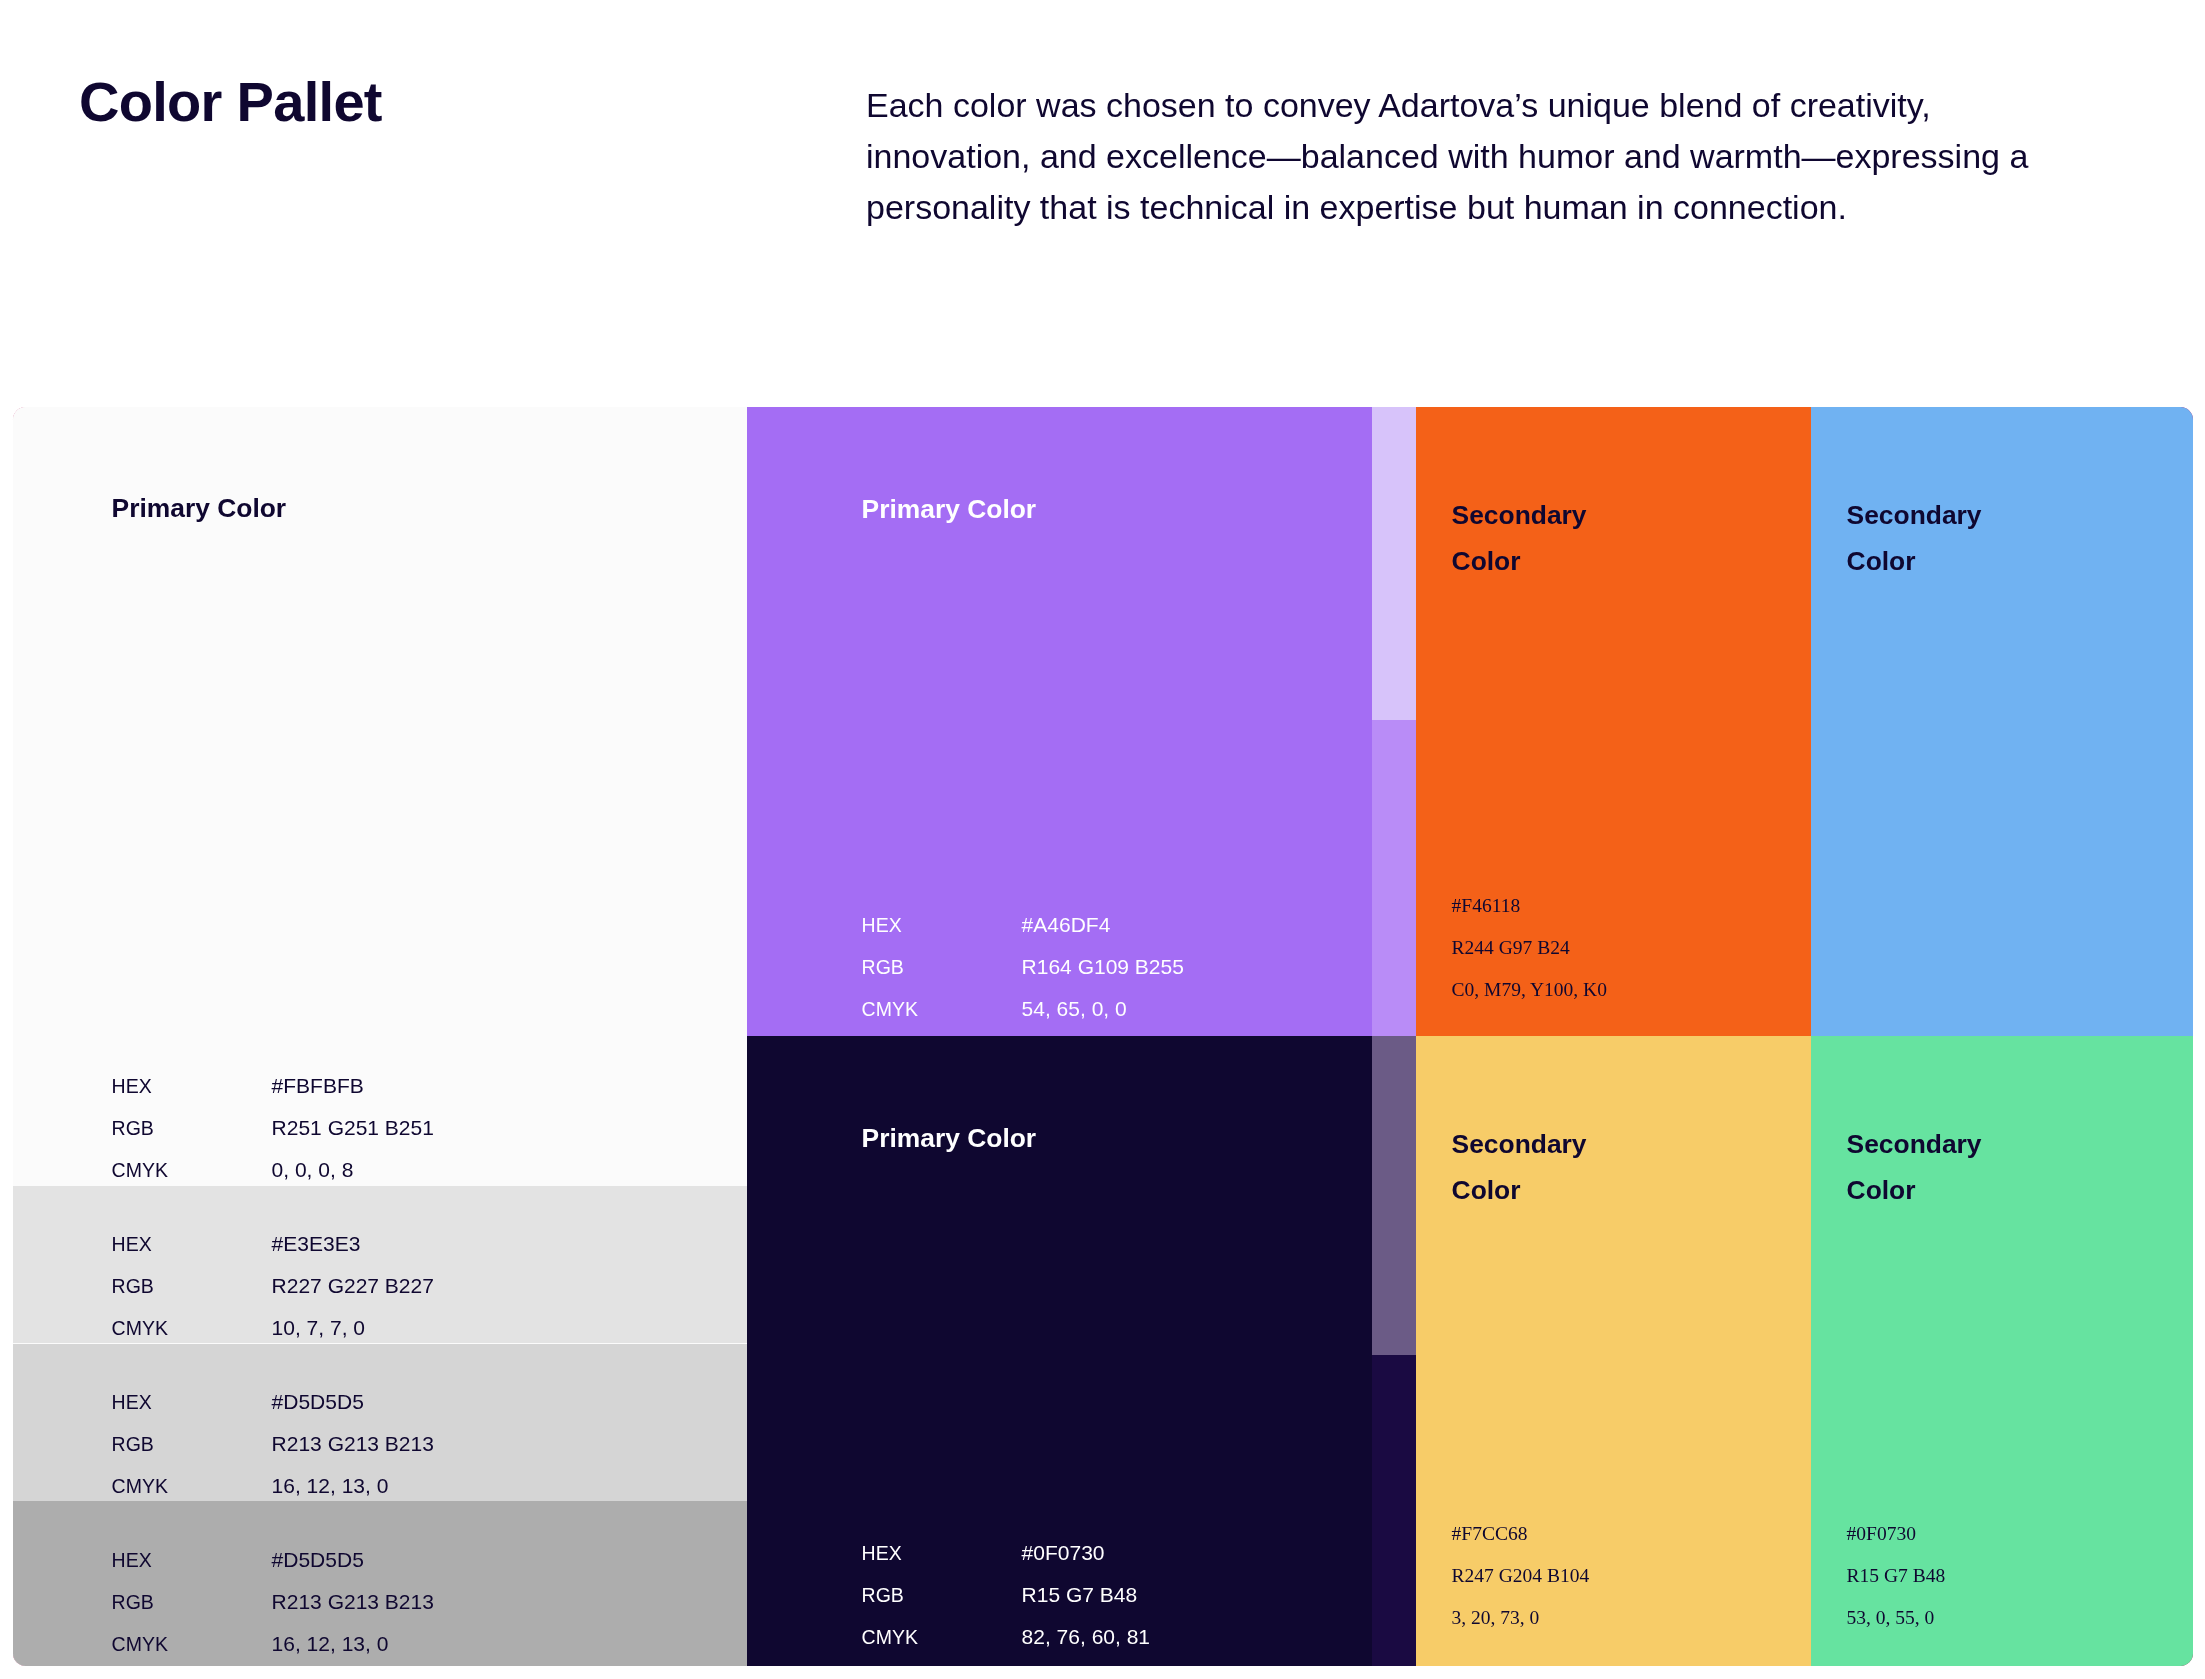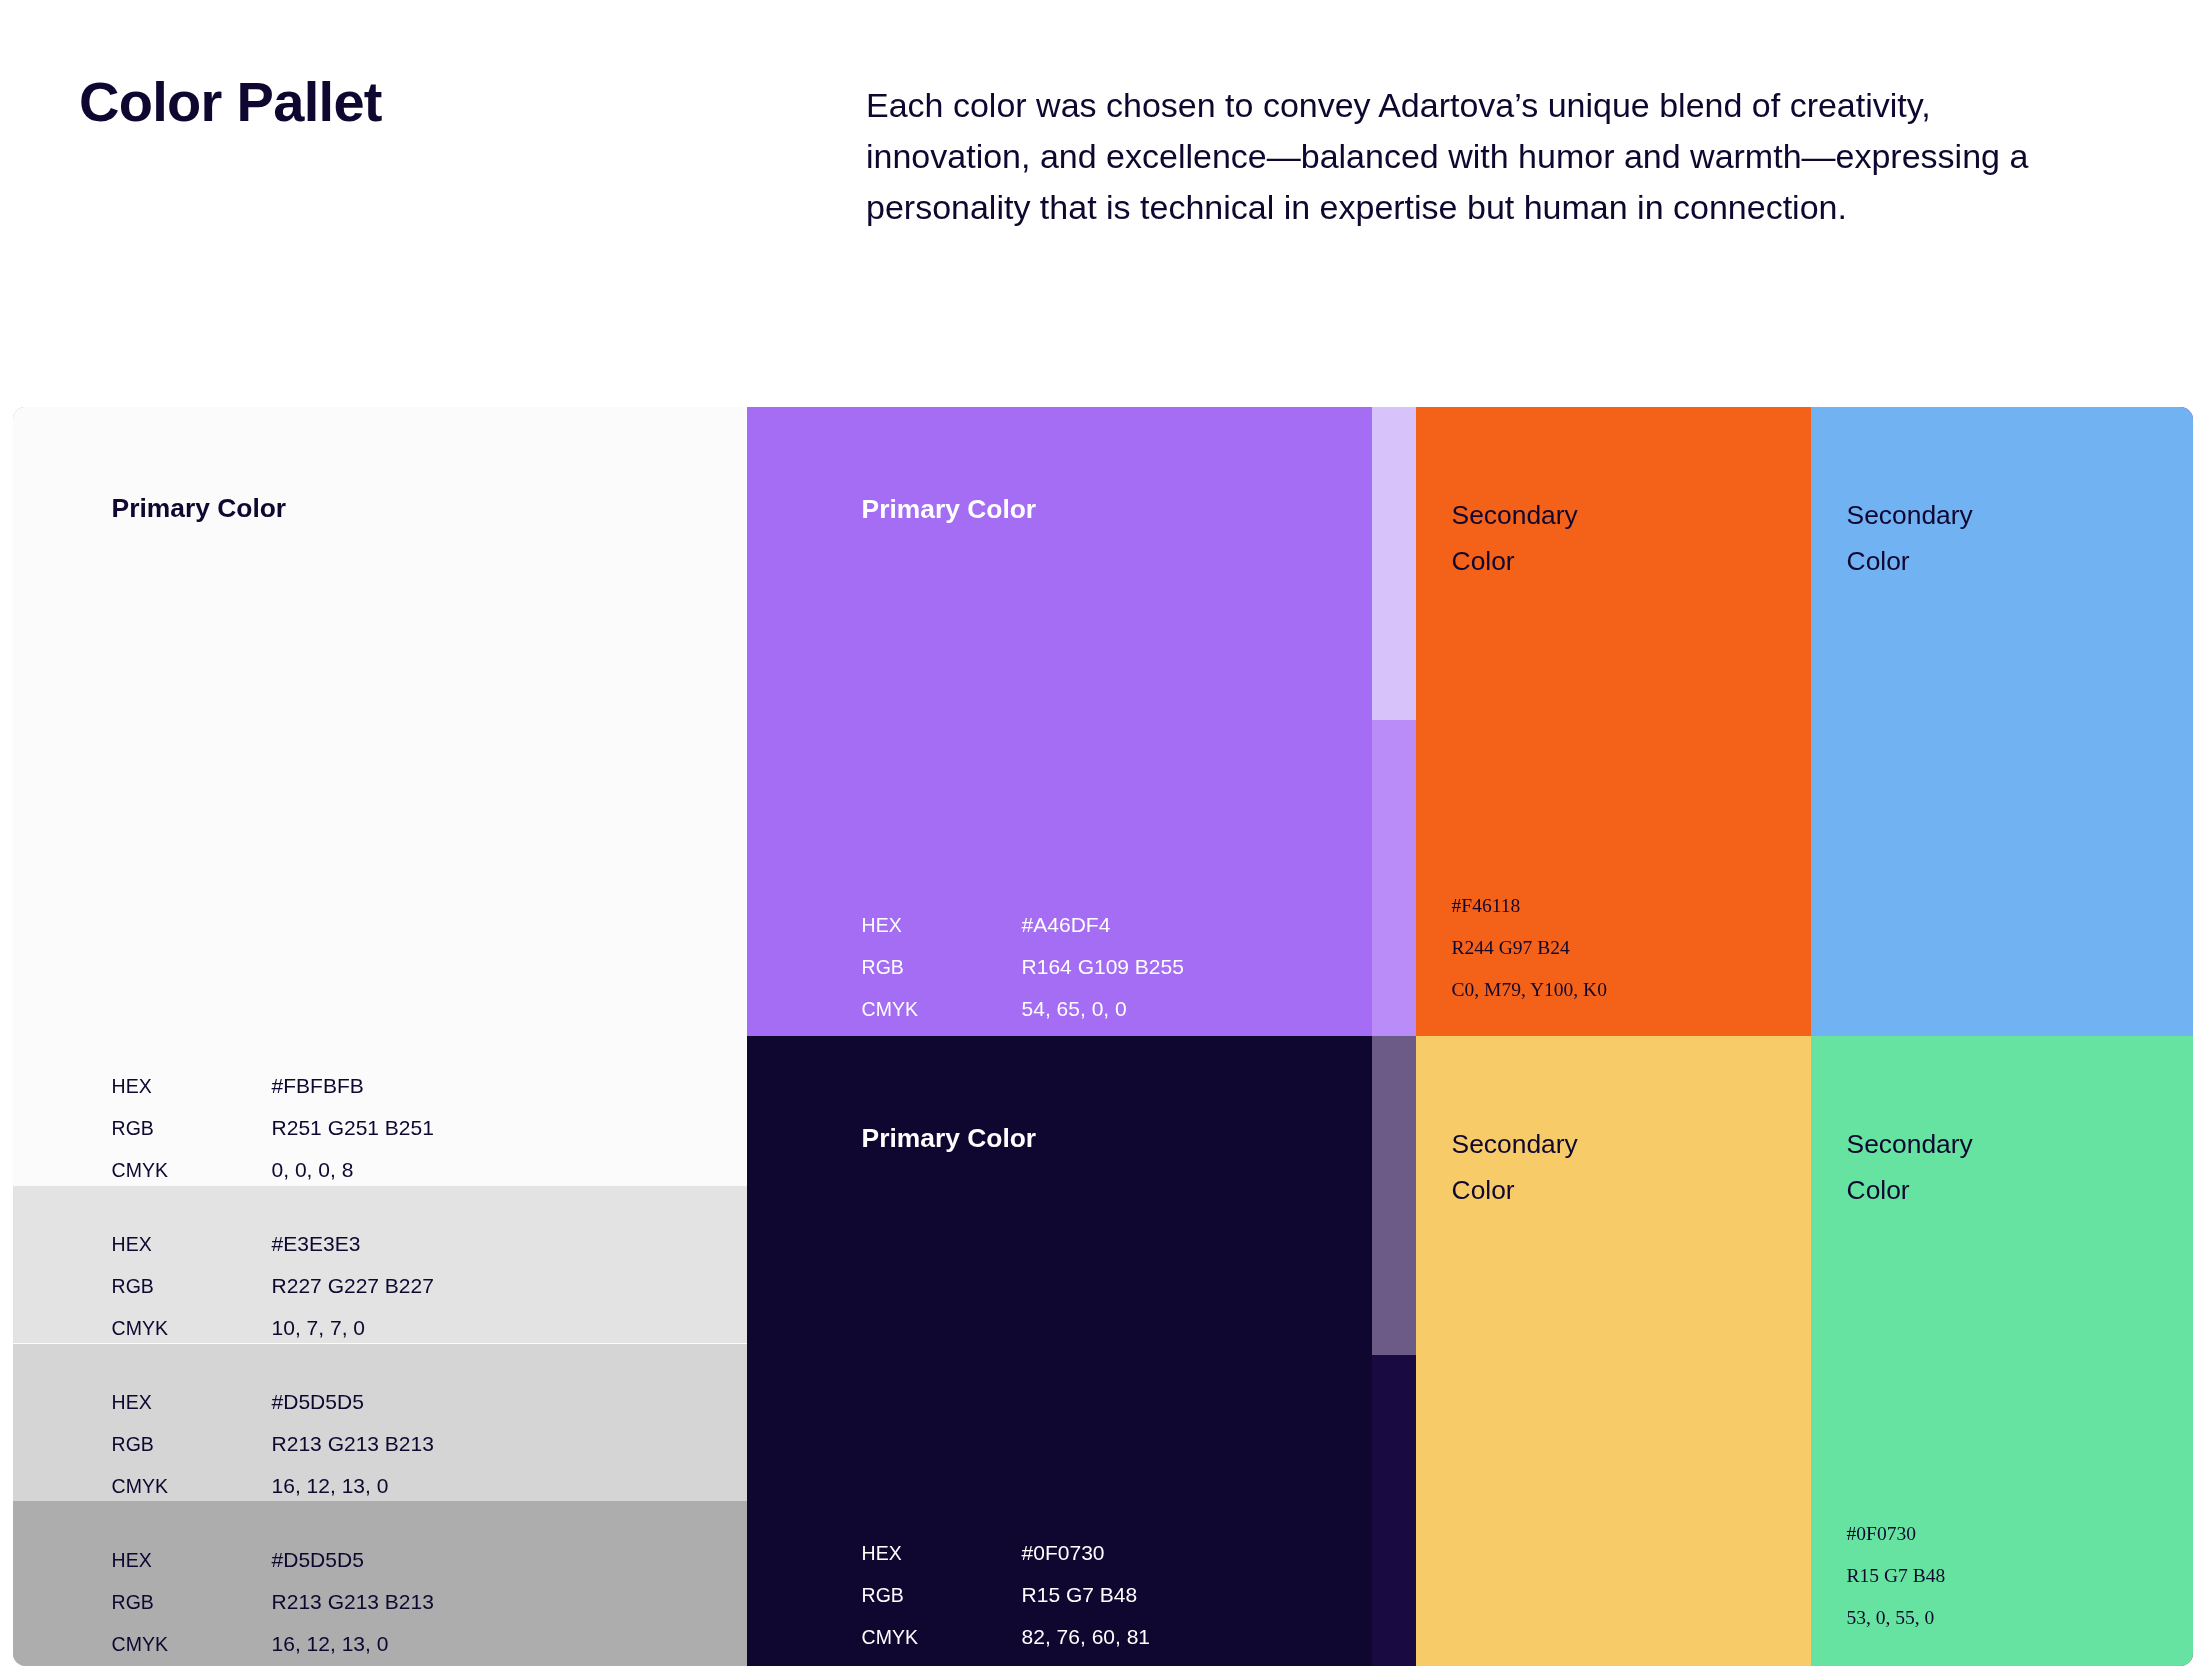--- a/index.html
+++ b/index.html
@@ -125,21 +125,21 @@
   .secondary { position: absolute; }
   .secondary.orange { left: 1403px; top: 0;     width: 395px;  height: 629px; background: #F46118; }
   .secondary.blue   { left: 1798px; top: 0;     width: 382px;  height: 629px; background: #70B2F2; }
   .secondary.yellow { left: 1403px; top: 629px; width: 395px;  height: 630px; background: #F7CC68; }
   .secondary.green  { left: 1798px; top: 629px; width: 382px;  height: 630px; background: #66E3A0; }
 
   .sec-title {
     position: absolute;
     left: 36px; top: 85px;
     font-size: 26.4px;
-    font-weight: 400;
+    font-weight: 700;
     line-height: 46px;
     color: #0F0730;
     width: 195px;
   }
   .sec-specs { position: absolute; left: 36px; top: 488px; font-family: Liberation Serif, serif; }
   .sec-specs .spec-line {
     height: 42px;
     font-size: 19.5px;
     color: #0F0730;
     white-space: nowrap;
@@ -277,20 +277,25 @@
       <div class="spec-line">C0, M79, Y100, K0</div>
     </div>
   </div>
 
   <div class="secondary blue" style="background: rgb(112, 178, 242);">
     <div class="sec-title">Secondary Color</div>
   </div>
 
   <div class="secondary yellow" style="background: rgb(247, 204, 104);">
     <div class="sec-title">Secondary Color</div>
+    <div class="sec-specs">
+      <div class="spec-line">#F7CC68</div>
+      <div class="spec-line">R247 G204 B104</div>
+      <div class="spec-line">3, 20, 73, 0</div>
+    </div>
   </div>
 
   <div class="secondary green" style="background: rgb(102, 227, 160);">
     <div class="sec-title">Secondary Color</div>
     <div class="sec-specs">
       <div class="spec-line">#0F0730</div>
       <div class="spec-line">R15 G7 B48</div>
       <div class="spec-line">53, 0, 55, 0</div>
     </div>
   </div>

